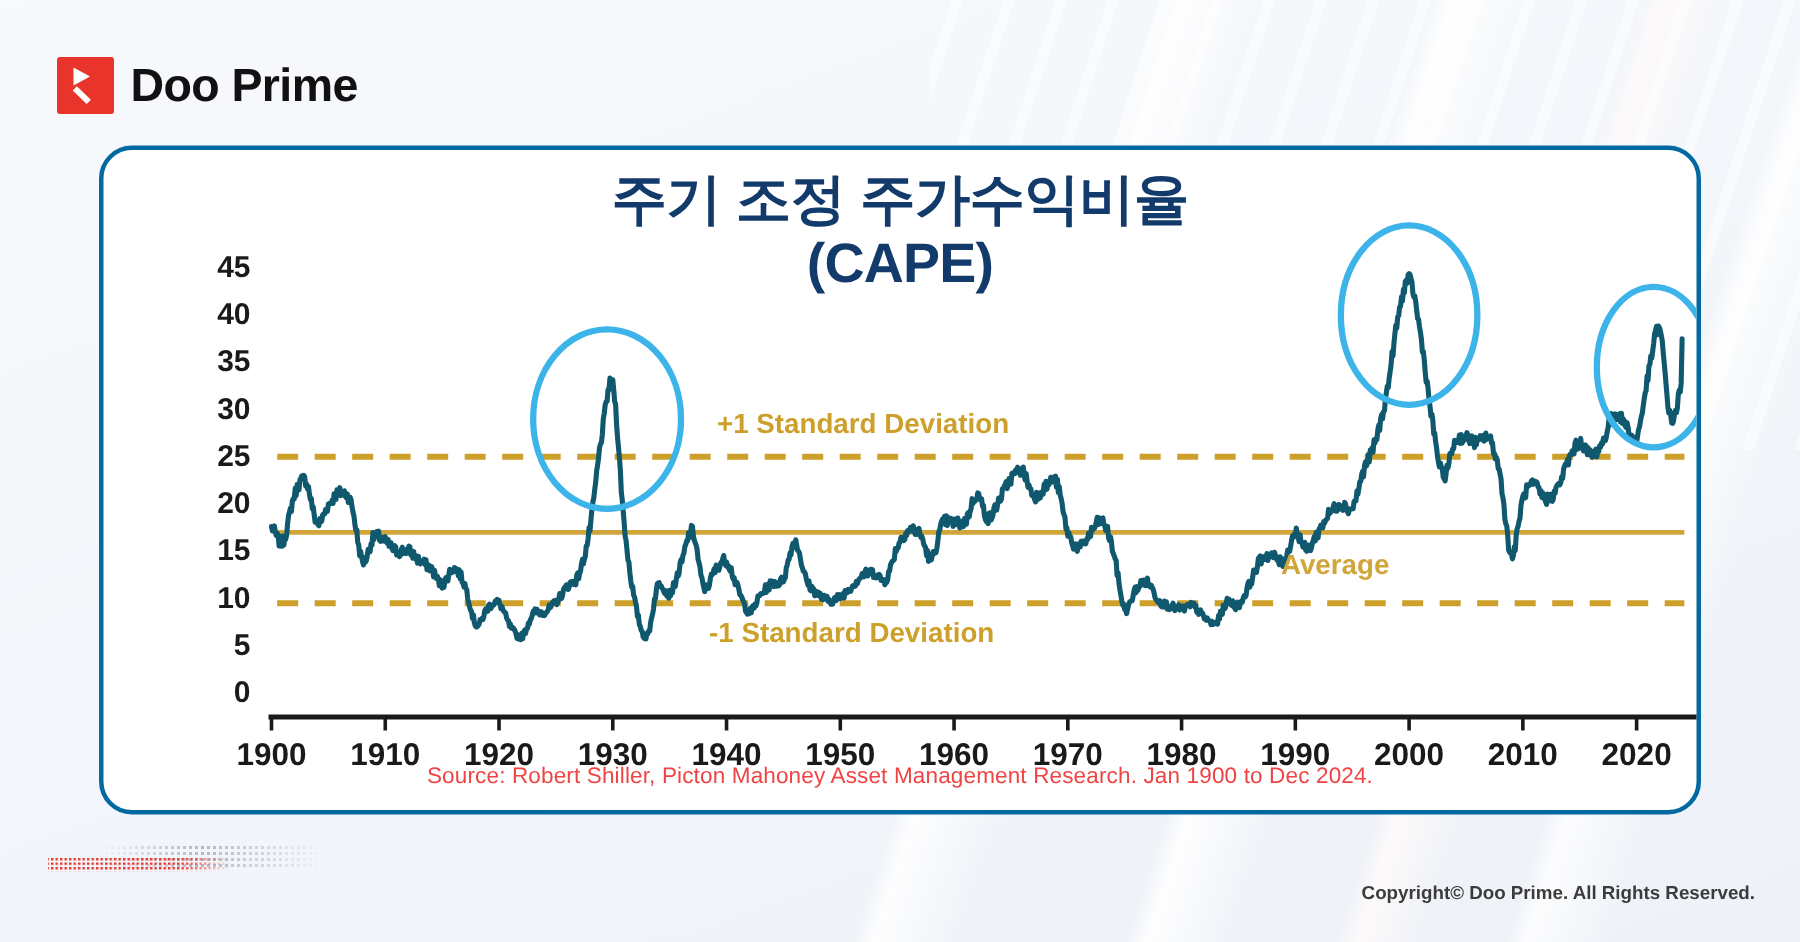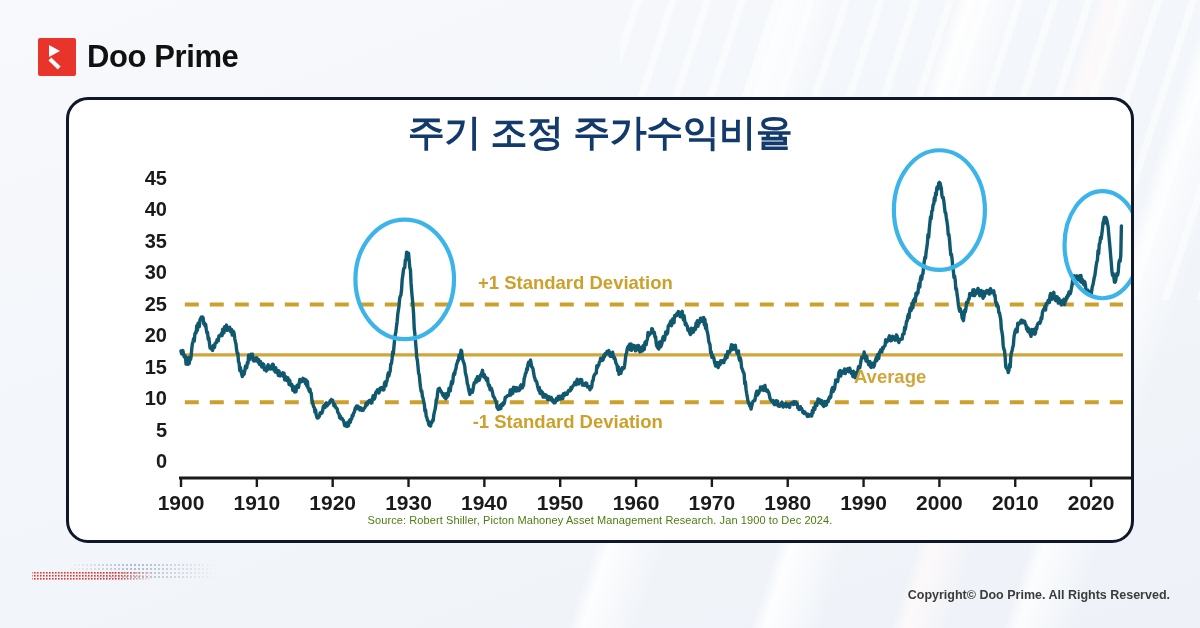--- a/index.html
+++ b/index.html
@@ -53,37 +53,37 @@
   }
   #logo-text {
     font-size: 31px; font-weight: 700; letter-spacing: -.4px;
     color: #111; white-space: nowrap;
   }
   
   #card {
     position: absolute; left: 66px; top: 97px;
     width: 1068px; height: 446px;
     background: #fff;
-    border: 3px solid #0f172a;
+    border: 3px solid #0369a1;
     border-radius: 22px;
     overflow: hidden;
   }
   #chart-title {
     position: absolute; left: 0; right: 0; top: 12px;
     text-align: center;
     color: #123a6b; font-weight: 700; font-size: 37px;
     line-height: 1.16; letter-spacing: -.5px;
   }
   #chart-title .l2 { display: block; font-size: 37px; }
   #chart-stage { position: absolute; left: 0; top: 0; width: 1068px; height: 446px; }
   #chart-svg { position: absolute; left: 0; top: 0; }
   #source-note {
     position: absolute; left: 0; right: 0; bottom: 14px;
     text-align: center;
-    color: #4d7c0f; font-size: 11px; letter-spacing: .1px;
+    color: #ef4444; font-size: 15px; letter-spacing: .1px;
   }
   
   #halftone {
     position: absolute; left: 22px; bottom: 38px;
     width: 210px; height: 30px;
   }
   #copyright {
     position: absolute; right: 30px; bottom: 26px;
     color: #3b3b3b; font-size: 12.5px; font-weight: bold;
   }
@@ -99,20 +99,21 @@
     <span class="arr a1"></span>
       <span class="arr a2"></span>
   </div>
   <div id="logo-text">Doo Prime</div>
 </div>
 
 <div id="card">
 
   <div id="chart-title">
     <span>주기 조정 주가수익비율</span>
+    <span class="l2">(CAPE)</span>
   </div>
 
   <div id="chart-stage">
     <svg id="chart-svg" width="1068" height="446" viewBox="0 0 1068 446">
       <g id="g-yticks">
           <text x="98" y="368" text-anchor="end" font-family="&quot;Liberation Sans&quot;, sans-serif" font-size="20" font-weight="600" fill="#1a1a1a">0</text>
           <text x="98" y="336.51063829787233" text-anchor="end" font-family="&quot;Liberation Sans&quot;, sans-serif" font-size="20" font-weight="600" fill="#1a1a1a">5</text>
           <text x="98" y="305.02127659574467" text-anchor="end" font-family="&quot;Liberation Sans&quot;, sans-serif" font-size="20" font-weight="600" fill="#1a1a1a">10</text>
           <text x="98" y="273.531914893617" text-anchor="end" font-family="&quot;Liberation Sans&quot;, sans-serif" font-size="20" font-weight="600" fill="#1a1a1a">15</text>
           <text x="98" y="242.04255319148936" text-anchor="end" font-family="&quot;Liberation Sans&quot;, sans-serif" font-size="20" font-weight="600" fill="#1a1a1a">20</text>

